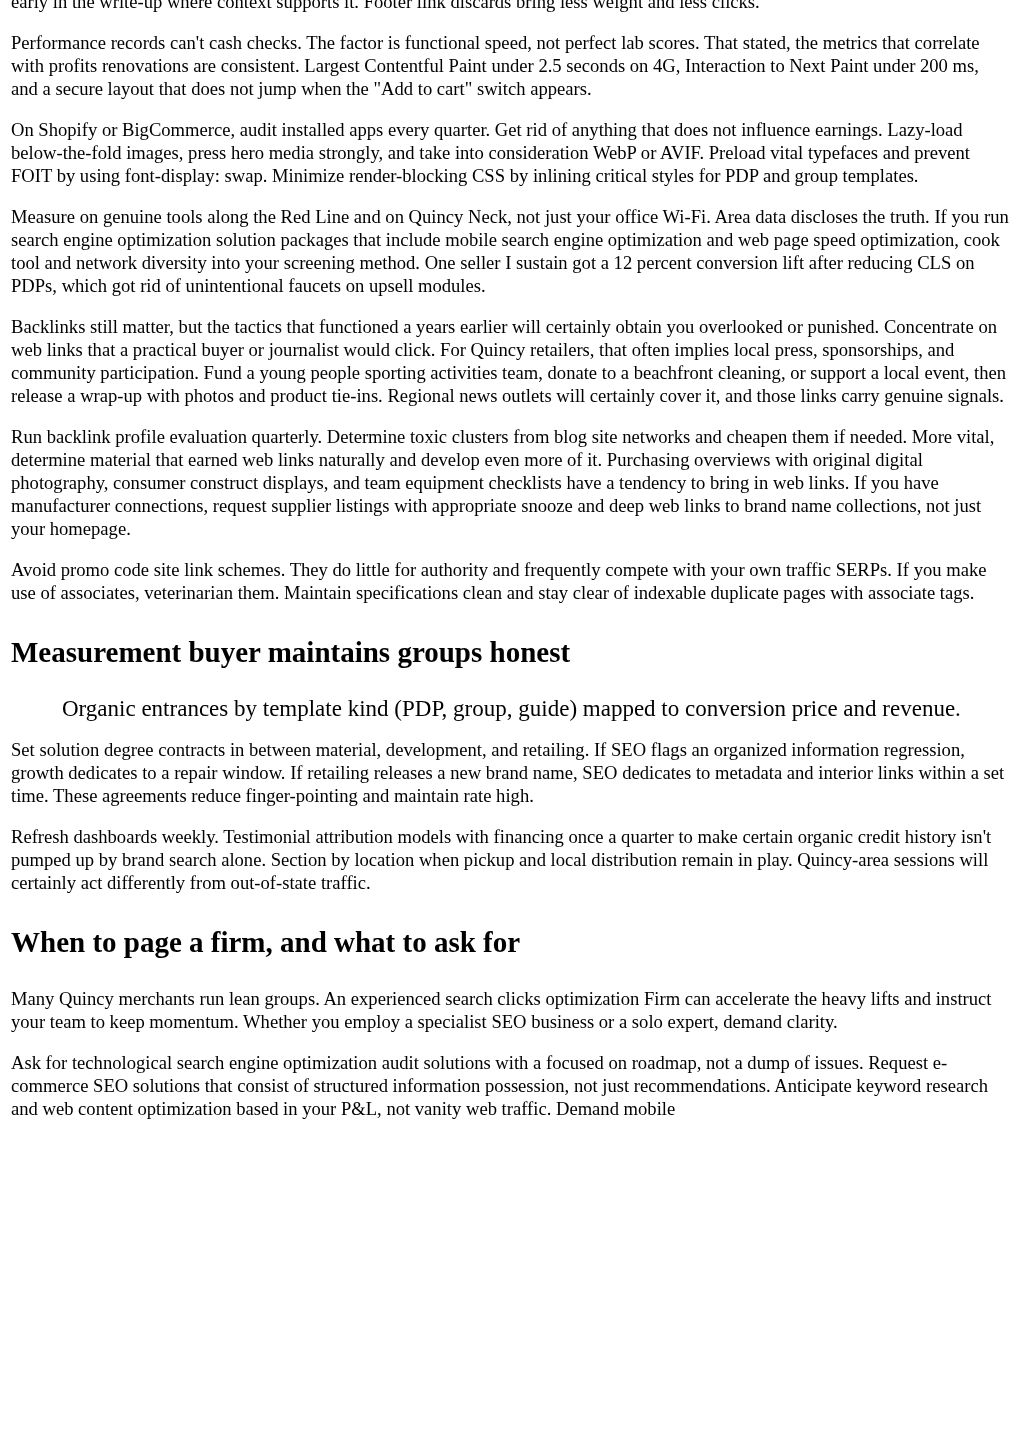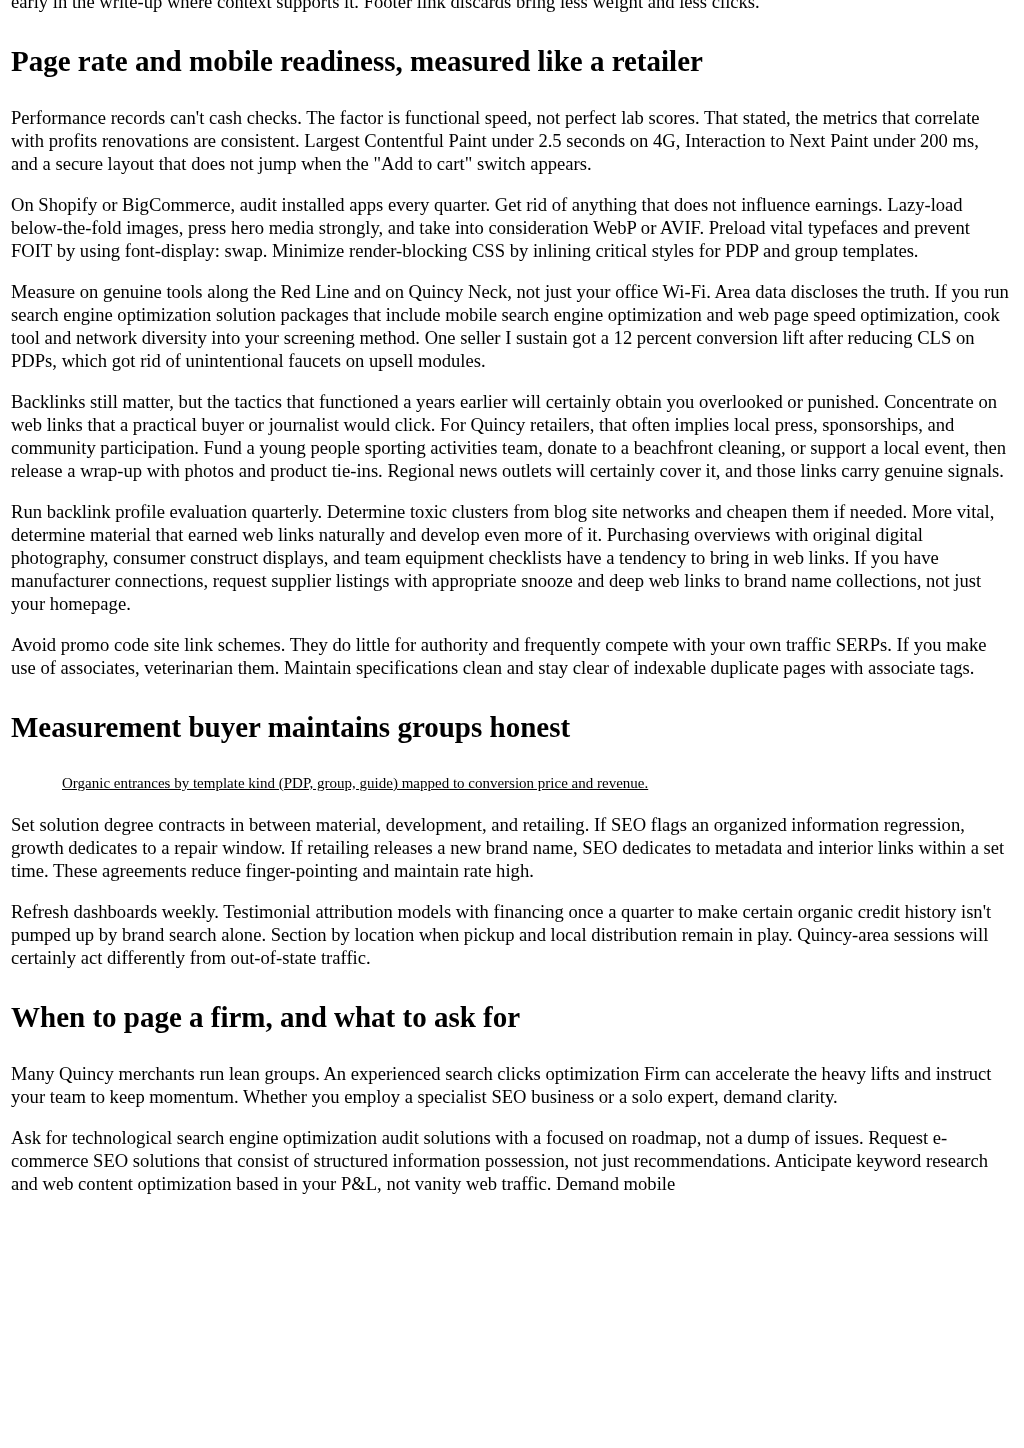--- a/index.html
+++ b/index.html
@@ -27,33 +27,31 @@
     line-height: 34px;
     font-weight: bold;
     margin: 31px 0 28px 0;
   }
   ul.list {
     list-style: none;
     margin: 0 0 18px 0;
     padding: 0 0 0 51px;
   }
   ul.list li {
-    font-size: 15px;
+    font-size: 23px;
     line-height: 23px;
-    text-decoration: underline;
   }
 </style>
 </head>
 <body>
 
 <div class="article">
   <p>early in the write-up where context supports it. Footer link discards bring less weight and less clicks.</p>
 
   <section>
-    <h2>Page rate and mobile readiness, measured like a retailer</h2>
     <p>Performance records can't cash checks. The factor is functional speed, not perfect lab scores. That stated, the metrics that correlate with profits renovations are consistent. Largest Contentful Paint under 2.5 seconds on 4G, Interaction to Next Paint under 200 ms, and a secure layout that does not jump when the "Add to cart" switch appears.</p>
     <p>On Shopify or BigCommerce, audit installed apps every quarter. Get rid of anything that does not influence earnings. Lazy-load below-the-fold images, press hero media strongly, and take into consideration WebP or AVIF. Preload vital typefaces and prevent FOIT by using font-display: swap. Minimize render-blocking CSS by inlining critical styles for PDP and group templates.</p>
     <p>Measure on genuine tools along the Red Line and on Quincy Neck, not just your office Wi-Fi. Area data discloses the truth. If you run search engine optimization solution packages that include mobile search engine optimization and web page speed optimization, cook tool and network diversity into your screening method. One seller I sustain got a 12 percent conversion lift after reducing CLS on PDPs, which got rid of unintentional faucets on upsell modules.</p>
   </section>
 
   <section>
     <p>Backlinks still matter, but the tactics that functioned a years earlier will certainly obtain you overlooked or punished. Concentrate on web links that a practical buyer or journalist would click. For Quincy retailers, that often implies local press, sponsorships, and community participation. Fund a young people sporting activities team, donate to a beachfront cleaning, or support a local event, then release a wrap-up with photos and product tie-ins. Regional news outlets will certainly cover it, and those links carry genuine signals.</p>
     <p>Run backlink profile evaluation quarterly. Determine toxic clusters from blog site networks and cheapen them if needed. More vital, determine material that earned web links naturally and develop even more of it. Purchasing overviews with original digital photography, consumer construct displays, and team equipment checklists have a tendency to bring in web links. If you have manufacturer connections, request supplier listings with appropriate snooze and deep web links to brand name collections, not just your homepage.</p>
     <p>Avoid promo code site link schemes. They do little for authority and frequently compete with your own traffic SERPs. If you make use of associates, veterinarian them. Maintain specifications clean and stay clear of indexable duplicate pages with associate tags.</p>
   </section>

